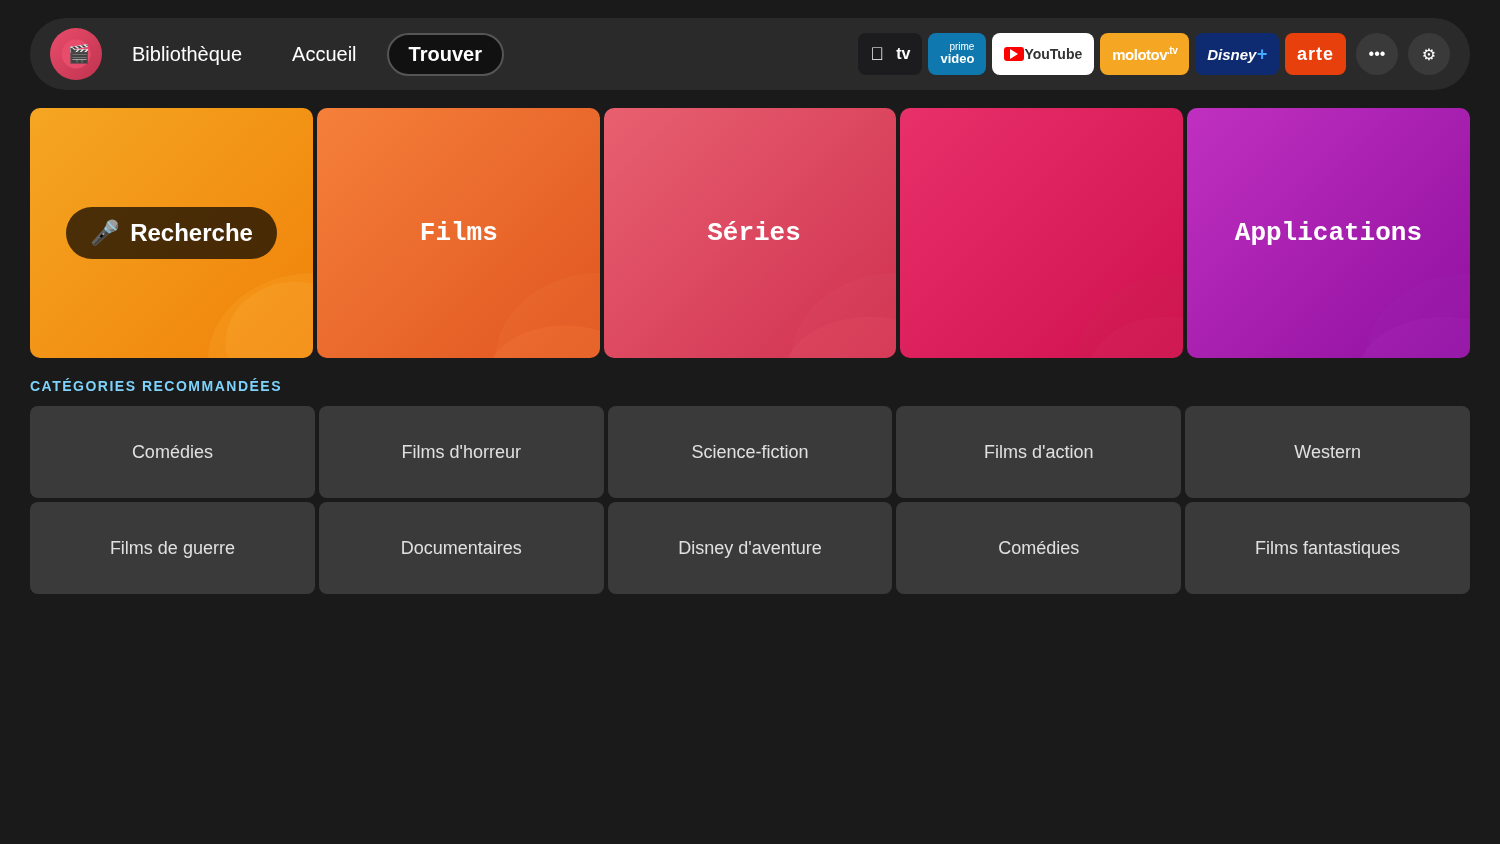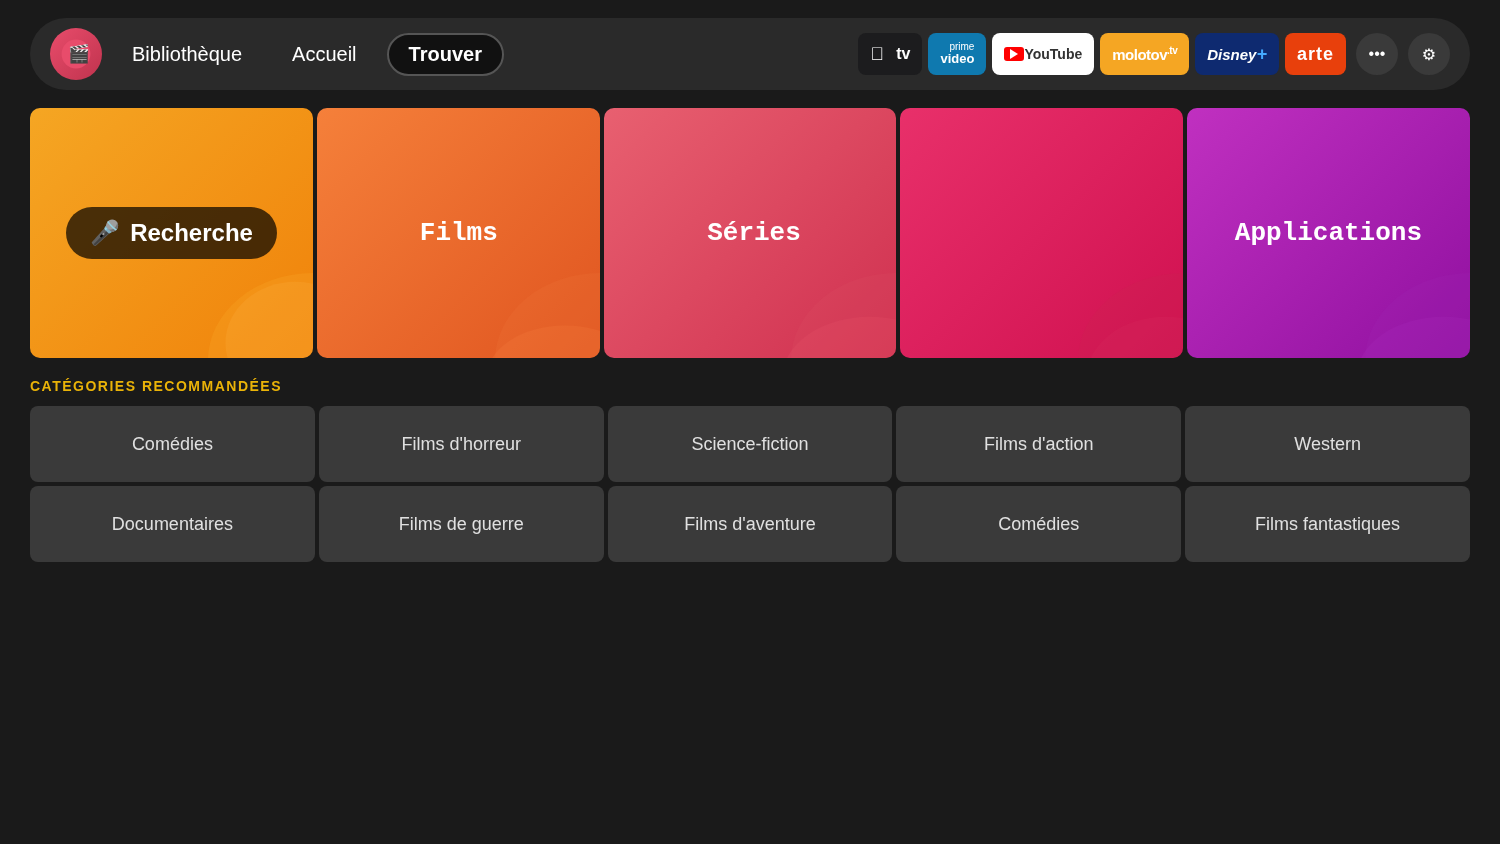--- a/index.html
+++ b/index.html
@@ -167,34 +167,34 @@
 
     
     .categories-section {
       margin: 20px 30px 0;
     }
 
     .categories-title {
       font-size: 14px;
       font-weight: bold;
       letter-spacing: 1.5px;
-      color: #eab308;
+      color: #7dd3fc;
       margin-bottom: 12px;
     }
 
     .categories-grid {
       display: grid;
       grid-template-columns: repeat(5, 1fr);
       gap: 4px;
     }
 
     .category-tile {
       background: #3a3a3a;
       border-radius: 8px;
-      height: 76px;
+      height: 92px;
       display: flex;
       align-items: center;
       justify-content: center;
       cursor: pointer;
       font-size: 18px;
       color: #e0e0e0;
       text-align: center;
       padding: 10px;
     }
 
@@ -320,19 +320,19 @@
 </div>
 
 <div class="categories-section">
   <div class="categories-title">CATÉGORIES RECOMMANDÉES</div>
   <div class="categories-grid" id="categories-grid">
   <div class="category-tile">Comédies</div>
       <div class="category-tile">Films d'horreur</div>
       <div class="category-tile">Science-fiction</div>
       <div class="category-tile">Films d'action</div>
       <div class="category-tile">Western</div>
+      <div class="category-tile">Films de guerre</div>
       <div class="category-tile">Documentaires</div>
-      <div class="category-tile">Films de guerre</div>
-      <div class="category-tile">Films d'aventure</div>
+      <div class="category-tile">Disney d'aventure</div>
       <div class="category-tile">Comédies</div>
       <div class="category-tile">Films fantastiques</div>
     </div>
 </div>
 
 </body></html>

